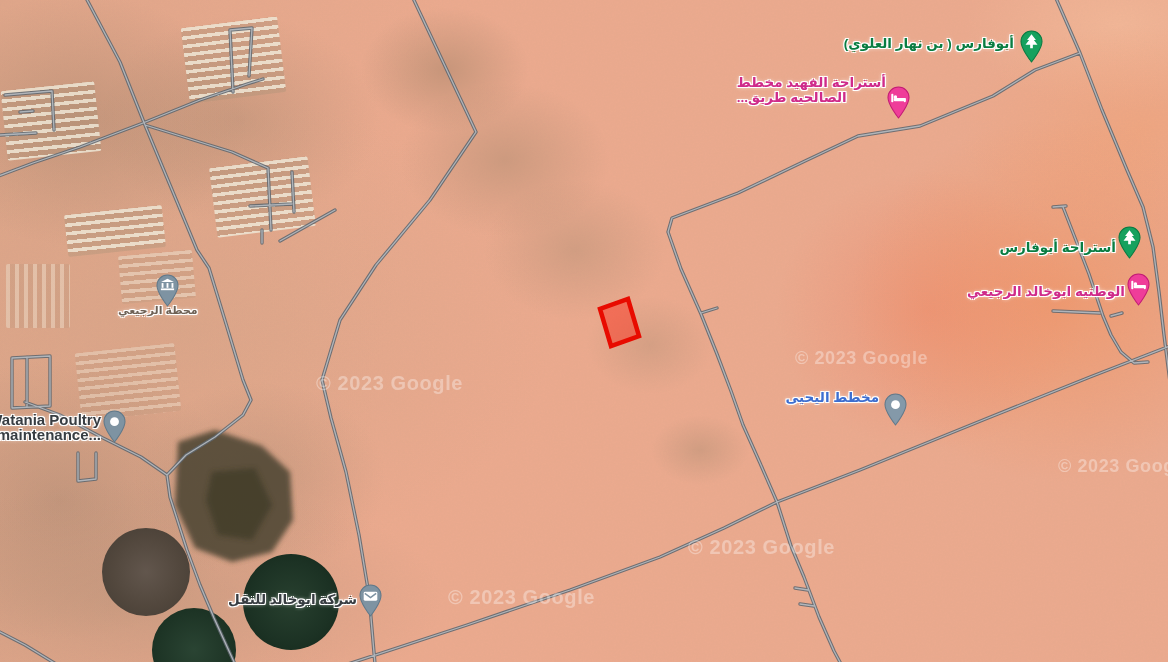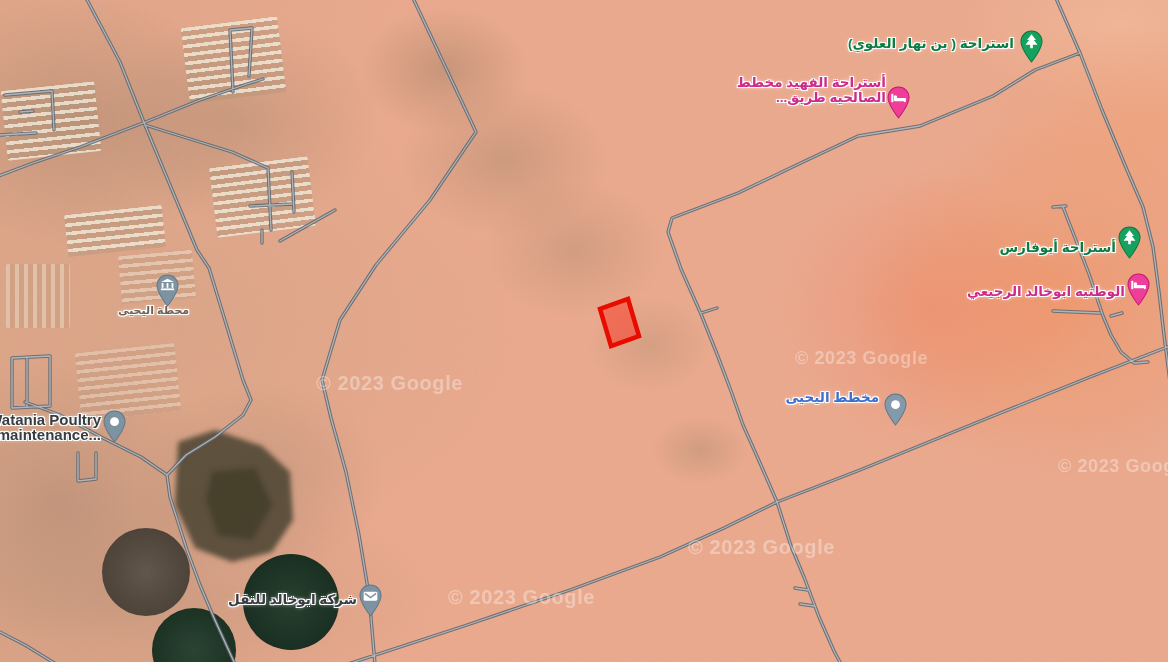--- a/index.html
+++ b/index.html
@@ -104,29 +104,29 @@
   <svg class="layer" width="1168" height="662">
     <polygon points="628,299 639,336 611,346 600,309" stroke-width="4.5" stroke-linejoin="miter" stroke="#e80b00" fill="rgba(255,32,14,0.42)"></polygon>
   </svg>
 
   <div class="watermark" style="left:316px;top:372px;font-size:20px">© 2023 Google</div>
   <div class="watermark" style="left:795px;top:348px;font-size:18px">© 2023 Google</div>
   <div class="watermark" style="left:688px;top:536px;font-size:20px">© 2023 Google</div>
   <div class="watermark" style="left:448px;top:586px;font-size:20px">© 2023 Google</div>
   <div class="watermark" style="left:1058px;top:456px;font-size:18px">© 2023 Google</div>
 
-  <div class="lbl ar c-green" dir="rtl" style="right:154px;top:36px">استراحة ( بن نهار العلوي)</div>
+  <div class="lbl ar c-green" dir="rtl" style="right:154px;top:36px">أبوفارس ( بن نهار العلوي)</div>
   <div class="pin" style="left:1019px;top:30px">
     <svg width="25" height="33" viewBox="0 0 24 32">
       <path d="M12 1C6.2 1 1.8 5.5 1.8 11.1 1.8 18.3 12 31 12 31S22.2 18.3 22.2 11.1C22.2 5.5 17.8 1 12 1Z" fill="#16a15e" stroke="#0b7a42" stroke-width="1"></path>
       <path d="M12 4.2 L16.3 9.8 H14.3 L17.8 14.3 H13.3 V17.6 H10.7 V14.3 H6.2 L9.7 9.8 H7.7 Z" fill="#fff"></path>
     </svg>
   </div>
 
-  <div class="lbl ar c-pink" dir="rtl" style="right:282px;top:75px;text-align:right">
+  <div class="lbl ar c-pink" dir="rtl" style="right:282px;top:75px;text-align:left">
     <div>أستراحة الفهيد مخطط</div>
     <div>الصالحيه طريق...</div>
   </div>
   <div class="pin" style="left:886px;top:86px">
     <svg width="25" height="33" viewBox="0 0 24 32">
       <path d="M12 1C6.2 1 1.8 5.5 1.8 11.1 1.8 18.3 12 31 12 31S22.2 18.3 22.2 11.1C22.2 5.5 17.8 1 12 1Z" fill="#ef3d99" stroke="#c21c74" stroke-width="1"></path>
       <g fill="#fff">
           <rect x="5" y="7.6" width="2" height="8.2" rx="0.8"></rect>
           <circle cx="9" cy="10.6" r="1.7"></circle>
           <rect x="7.4" y="11.6" width="11.6" height="3.1" rx="1"></rect>
@@ -157,21 +157,21 @@
   </div>
 
   <div class="lbl ar c-blue" dir="rtl" style="right:289px;top:390px">مخطط اليحيى</div>
   <div class="pin" style="left:883px;top:393px">
     <svg width="25" height="33" viewBox="0 0 24 32">
       <path d="M12 1C6.2 1 1.8 5.5 1.8 11.1 1.8 18.3 12 31 12 31S22.2 18.3 22.2 11.1C22.2 5.5 17.8 1 12 1Z" fill="#8499a9" stroke="#62798a" stroke-width="1"></path>
       <circle cx="12" cy="11.3" r="4.3" fill="#fff"></circle>
     </svg>
   </div>
 
-  <div class="lbl c-sub" dir="rtl" style="left:118px;top:304px;font-size:11px">محطة اليحيى</div>
+  <div class="lbl c-sub" dir="rtl" style="left:118px;top:304px;font-size:11px">محطة الرجيعي</div>
   <div class="pin" style="left:155px;top:274px">
     <svg width="25" height="33" viewBox="0 0 24 32">
       <path d="M12 1C6.2 1 1.8 5.5 1.8 11.1 1.8 18.3 12 31 12 31S22.2 18.3 22.2 11.1C22.2 5.5 17.8 1 12 1Z" fill="#7e93a2" stroke="#60798a" stroke-width="1"></path>
       <g fill="#fff">
           <path d="M12 4.6 L18.2 7.8 H5.8 Z"></path>
           <rect x="6.3" y="8.8" width="1.8" height="4.6"></rect>
           <rect x="11.1" y="8.8" width="1.8" height="4.6"></rect>
           <rect x="15.9" y="8.8" width="1.8" height="4.6"></rect>
           <rect x="5.6" y="14" width="12.8" height="1.7"></rect>
         </g>

